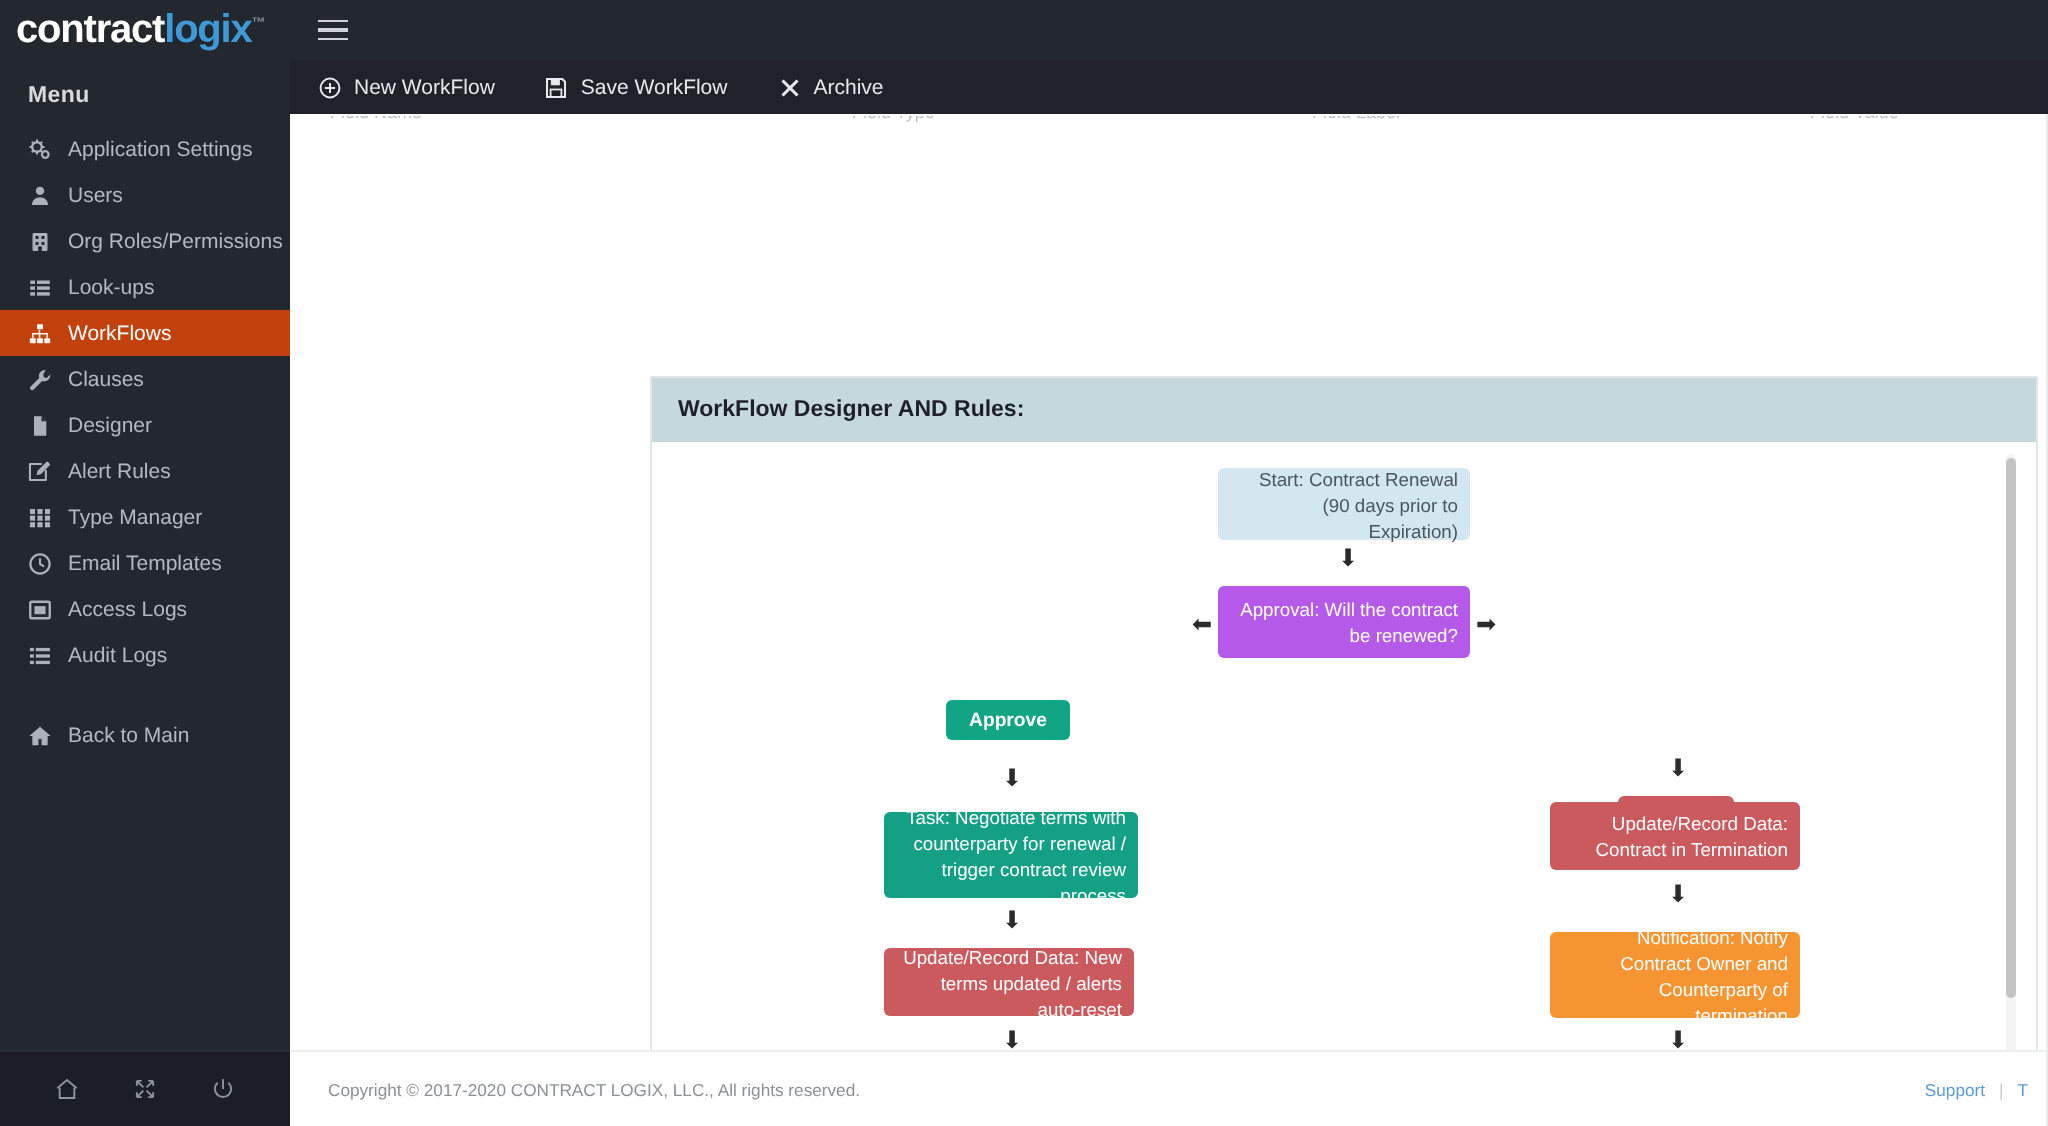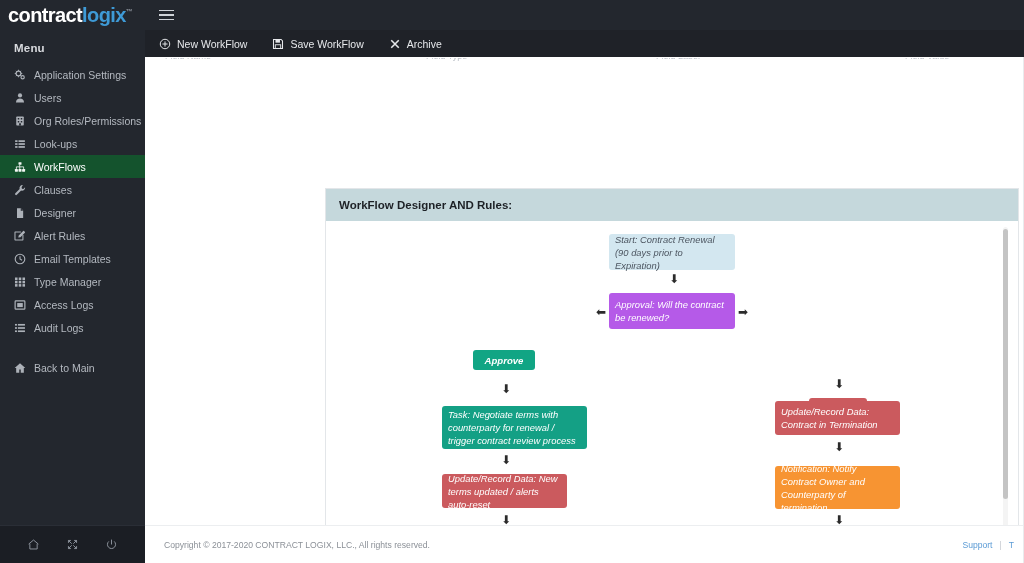--- a/index.html
+++ b/index.html
@@ -30,21 +30,21 @@
   .menu-label {
     color: #d8dade; font-size: 11.5px; font-weight: 700;
     padding: 12px 0 9px 14px; letter-spacing: .2px;
   }
   .nav { flex: 1 1 auto; overflow: hidden; }
   .nav-item {
     display: flex; align-items: center; gap: 8px;
     height: 23px; padding-left: 13px; color: #b4b9c0;
     font-size: 10.5px; cursor: pointer; white-space: nowrap;
   }
-  .nav-item.active { background: #14532d; color: #ffffff; align-items: center; }
+  .nav-item.active { background: #c2410c; color: #ffffff; align-items: center; }
   .nav-item .ico {
     width: 13px; display: inline-flex; align-items: center;
     justify-content: center; flex: 0 0 13px; opacity: .95;
   }
   .nav-item .ico svg { display: block; }
   .nav-gap { height: 17px; }
 
   .sidebar-footer {
     height: 38px; background: #1b1e24; display: flex;
     align-items: center; justify-content: space-around;
@@ -107,24 +107,24 @@
   .scrolltrack {
     position: absolute; right: 10px; top: 6px; width: 5px; height: 330px;
     background: #f4f4f4; border-radius: 3px;
   }
   .scrollthumb {
     position: absolute; right: 10px; top: 8px; width: 5px; height: 270px;
     background: #c4c4c4; border-radius: 3px; cursor: pointer;
   }
 
   .node {
-    position: absolute; border-radius: 3px; text-align: left;
+    position: absolute; border-radius: 3px; text-align: right;
     font-size: 9.4px; line-height: 13px; padding: 5px 6px;
     display: flex; align-items: center; justify-content: center;
-    cursor: pointer; color: #fff; font-style: italic;
+    cursor: pointer; color: #fff;
   }
   .node.start { background: #d3e7f0; color: #4c5560; }
   .node.approval { background: #b55ae8; }
   .node.btn-approve { background: #11a584; font-weight: 700; font-size: 9.6px; }
   .node.btn-reject { background: #cb5a5e; font-weight: 700; font-size: 9.6px; margin-top: 48px; }
   .node.task { background: #14a085; }
   .node.update { background: #cb5a5e; }
   .node.notify { background: #f79432; }
 
   .arrow {
@@ -241,45 +241,45 @@
           <span>Designer</span>
         </div>
         <div class="nav-item">
           <span class="ico">
             <svg width="12" height="12" viewBox="0 0 16 16" fill="currentColor" stroke="none" stroke-width="0">
               <path d="M2 3.4h7.2V2H1.5a.9.9 0 0 0-.9.9v10.2c0 .5.4.9.9.9h10.2c.5 0 .9-.4.9-.9V6.5h-1.4v6.1H2z"></path>
               <path d="M14.6 2.6l-1.2-1.2a.8.8 0 0 0-1.2 0L6.3 7.3l-.6 2.8 2.8-.6 6-6a.8.8 0 0 0 .1-.9z"></path>
             </svg>
           </span>
           <span>Alert Rules</span>
-        </div>
-        <div class="nav-item">
-          <span class="ico">
-            <svg width="12" height="12" viewBox="0 0 16 16" fill="currentColor" stroke="none" stroke-width="0">
-              <circle cx="8" cy="8" r="6.4" fill="none" stroke="currentColor" stroke-width="1.5"></circle>
-              <path d="M8 4.2V8l2.7 1.7" fill="none" stroke="currentColor" stroke-width="1.4"></path>
-            </svg>
-          </span>
-          <span>Email Templates</span>
         </div>
         <div class="nav-item">
           <span class="ico">
             <svg width="12" height="12" viewBox="0 0 16 16" fill="currentColor" stroke="none" stroke-width="0">
               <rect x="1.3" y="2" width="3.4" height="3.4"></rect>
               <rect x="6.3" y="2" width="3.4" height="3.4"></rect>
               <rect x="11.3" y="2" width="3.4" height="3.4"></rect>
               <rect x="1.3" y="6.4" width="3.4" height="3.4"></rect>
               <rect x="6.3" y="6.4" width="3.4" height="3.4"></rect>
               <rect x="11.3" y="6.4" width="3.4" height="3.4"></rect>
               <rect x="1.3" y="10.8" width="3.4" height="3.4"></rect>
               <rect x="6.3" y="10.8" width="3.4" height="3.4"></rect>
               <rect x="11.3" y="10.8" width="3.4" height="3.4"></rect>
             </svg>
           </span>
           <span>Type Manager</span>
+        </div>
+        <div class="nav-item">
+          <span class="ico">
+            <svg width="12" height="12" viewBox="0 0 16 16" fill="currentColor" stroke="none" stroke-width="0">
+              <circle cx="8" cy="8" r="6.4" fill="none" stroke="currentColor" stroke-width="1.5"></circle>
+              <path d="M8 4.2V8l2.7 1.7" fill="none" stroke="currentColor" stroke-width="1.4"></path>
+            </svg>
+          </span>
+          <span>Email Templates</span>
         </div>
         <div class="nav-item">
           <span class="ico">
             <svg width="12" height="12" viewBox="0 0 16 16" fill="currentColor" stroke="none" stroke-width="0">
               <rect x="1.5" y="2.5" width="13" height="11" rx="1" fill="none" stroke="currentColor" stroke-width="1.6"></rect>
               <rect x="4.3" y="5.4" width="7.4" height="5.4"></rect>
             </svg>
           </span>
           <span>Access Logs</span>
         </div>
@@ -390,21 +390,21 @@
               </div>
               <div class="node approval" style="left: 283px; top: 72px; width: 126px; height: 36px;">
                 <span>Approval: Will the contract be renewed?</span>
               </div>
               <div class="node btn-approve" style="left: 147px; top: 129px; width: 62px; height: 20px;">
                 <span>Approve</span>
               </div>
               <div class="node btn-reject" style="left: 483px; top: 129px; width: 58px; height: 20px;">
                 <span>Reject</span>
               </div>
-              <div class="node task" style="left: 116px; top: 185px; width: 145px; height: 43px;">
+              <div class="node task" style="left: 116px; top: 185px; width: 127px; height: 43px;">
                 <span>Task: Negotiate terms with counterparty for renewal / trigger contract review process</span>
               </div>
               <div class="node update" style="left: 116px; top: 253px; width: 125px; height: 34px;">
                 <span>Update/Record Data: New terms updated / alerts auto-reset</span>
               </div>
               <div class="node update" style="left: 449px; top: 180px; width: 125px; height: 34px;">
                 <span>Update/Record Data: Contract in Termination</span>
               </div>
               <div class="node notify" style="left: 449px; top: 245px; width: 125px; height: 43px;">
                 <span>Notification: Notify Contract Owner and Counterparty of termination</span>

